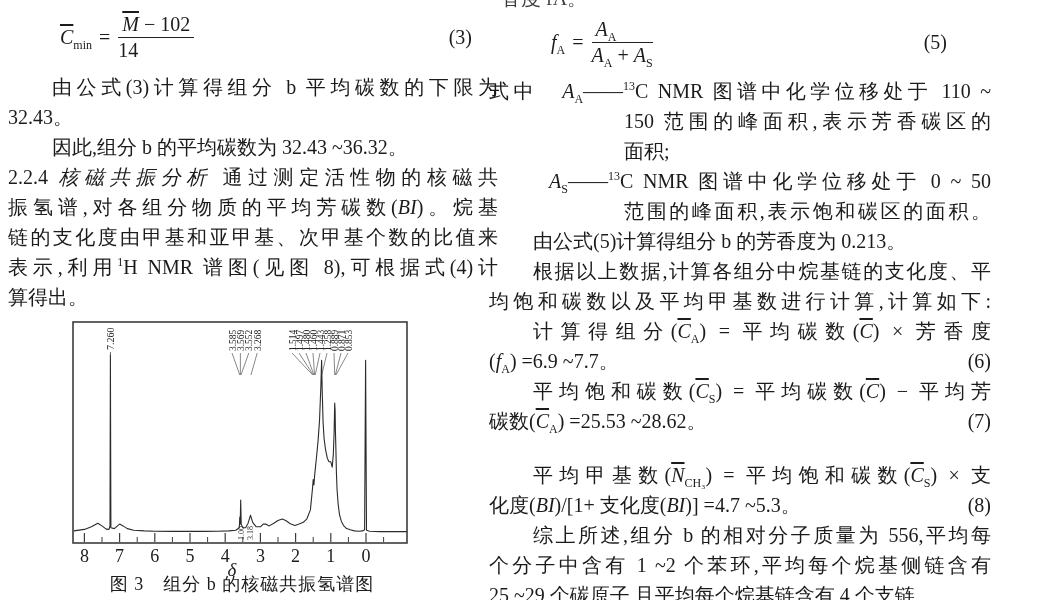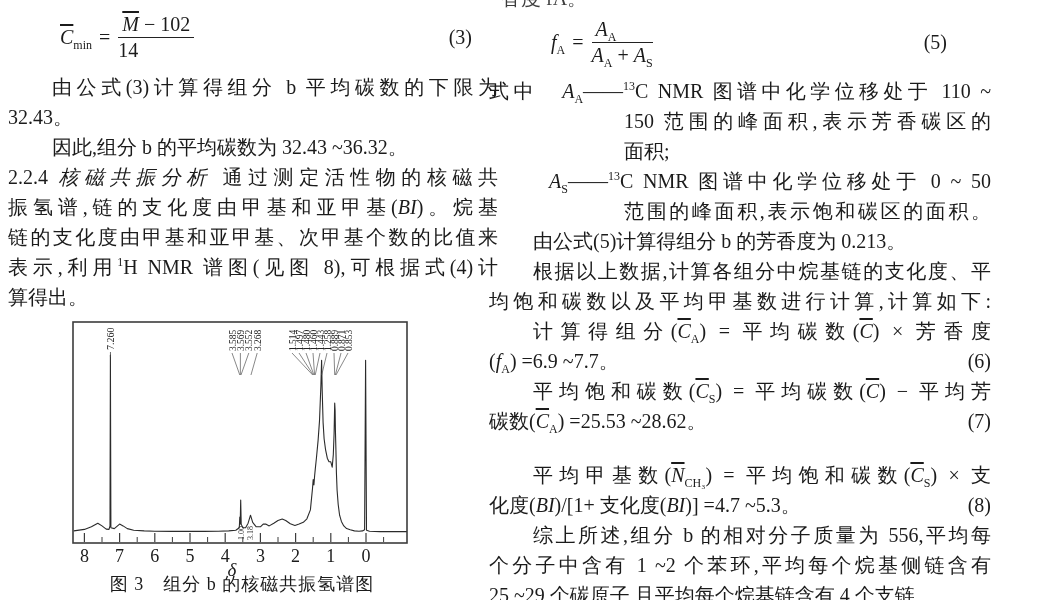--- a/index.html
+++ b/index.html
@@ -50,21 +50,21 @@
       <span class="fnum"><span class="var ol">M</span><span> − 102</span></span>
       <span class="fden">14</span>
     </span>
     <span class="eqno-abs">(3)</span>
   </div>
   <div id="left-lines">
       <div class="ln j" style="padding-left: 44px;"><span>由公式(3)计算得组分 b 平均碳数的下限为</span></div>
       <div class="ln"><span>32.43。</span></div>
       <div class="ln" style="padding-left: 44px;"><span>因此,组分 b 的平均碳数为 32.43 ~36.32。</span></div>
       <div class="ln j"><span>2.2.4  </span><span class="kai">核磁共振分析</span><span>  通过测定活性物的核磁共</span></div>
-      <div class="ln j"><span>振氢谱,链的支化度由甲基和亚甲基(</span><span class="var">BI</span><span>)。烷基</span></div>
+      <div class="ln j"><span>振氢谱,对各组分物质的平均芳碳数(</span><span class="var">BI</span><span>)。烷基</span></div>
       <div class="ln j"><span>链的支化度由甲基和亚甲基、次甲基个数的比值来</span></div>
       <div class="ln j"><span>表示,利用</span><sup class="sp">1</sup><span>H NMR 谱图(见图 8),可根据式(4)计</span></div>
       <div class="ln"><span>算得出。</span></div>
     </div>
 </div>
 
 <div class="col" id="col-right">
   <div class="clip-frag">
       <span>香度 fA。</span>
     </div>

